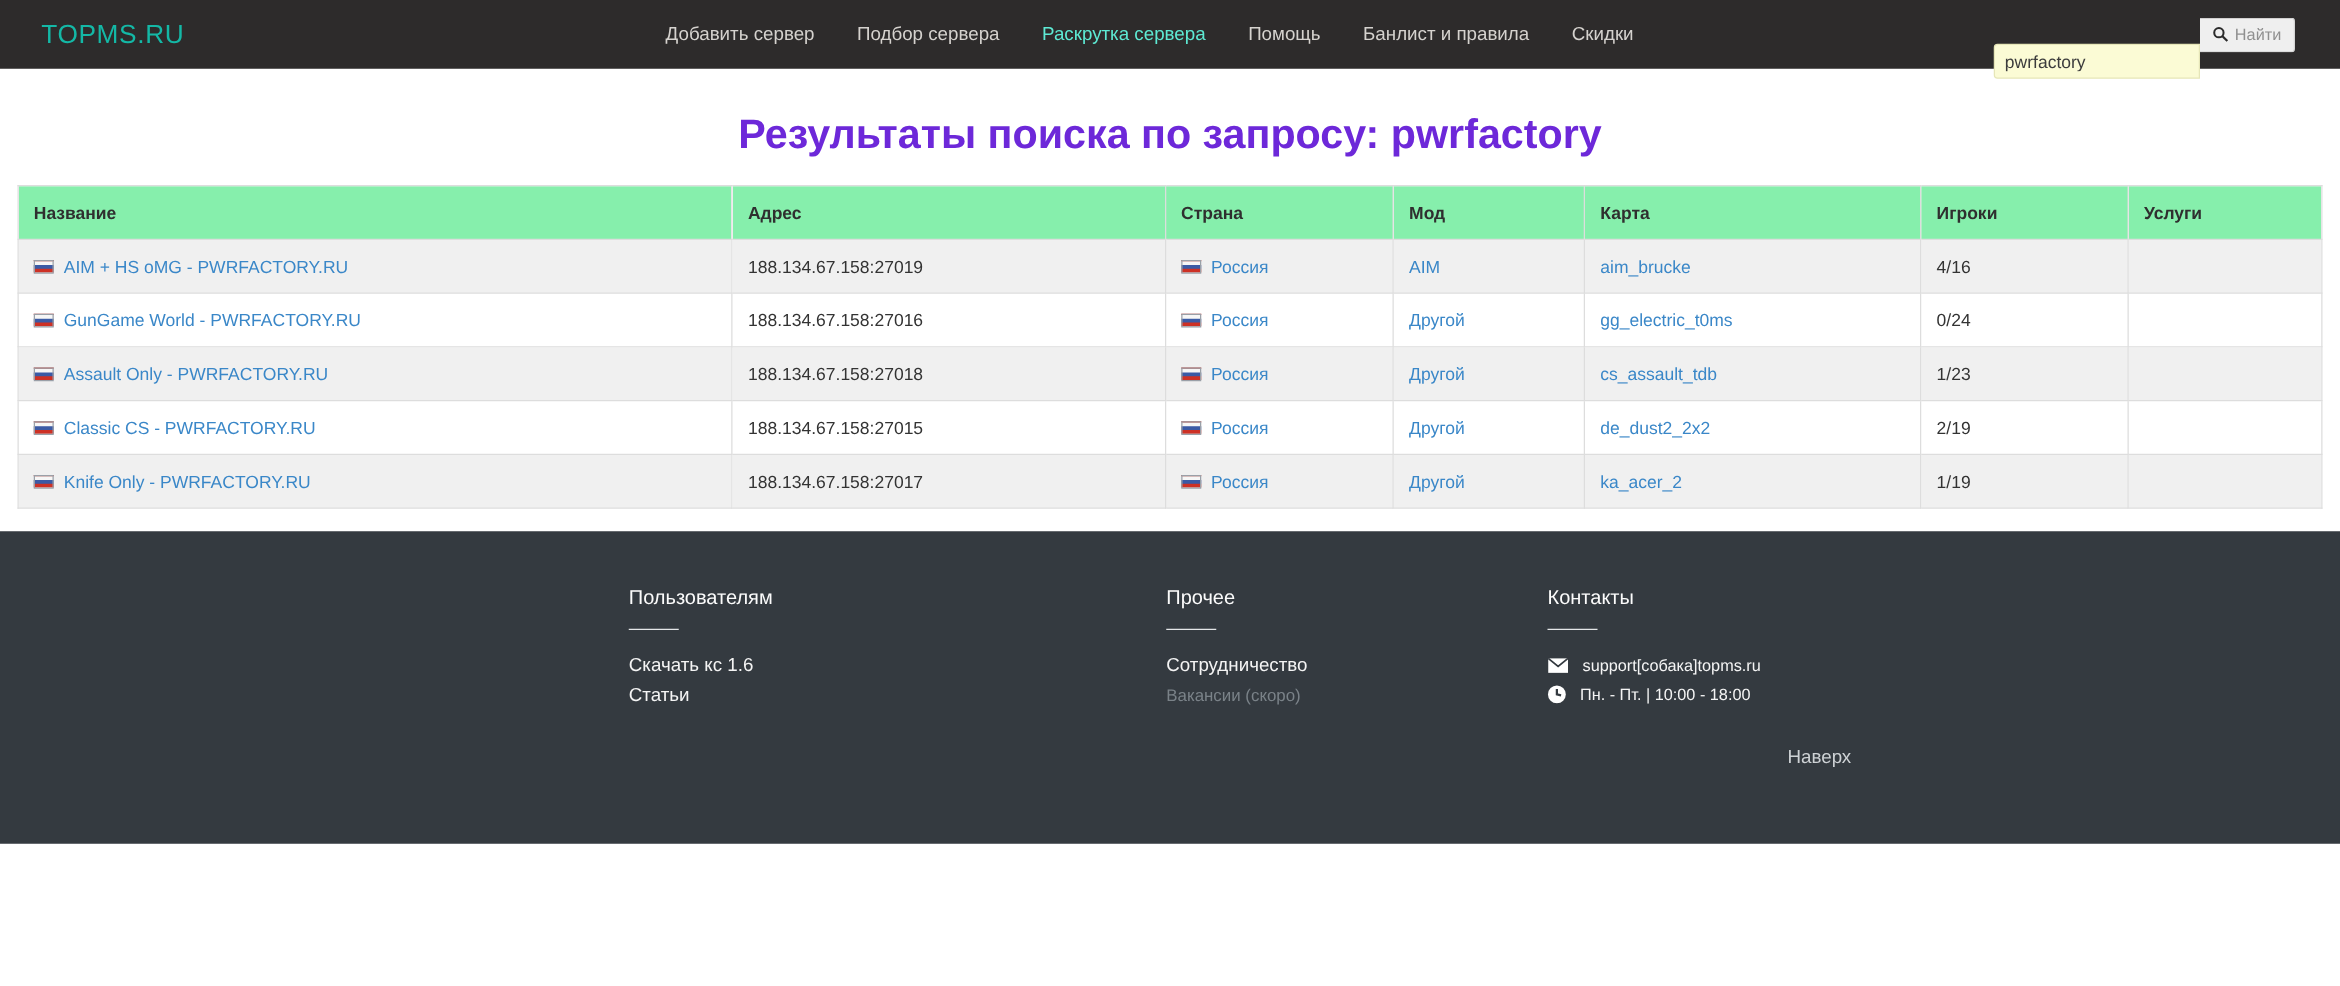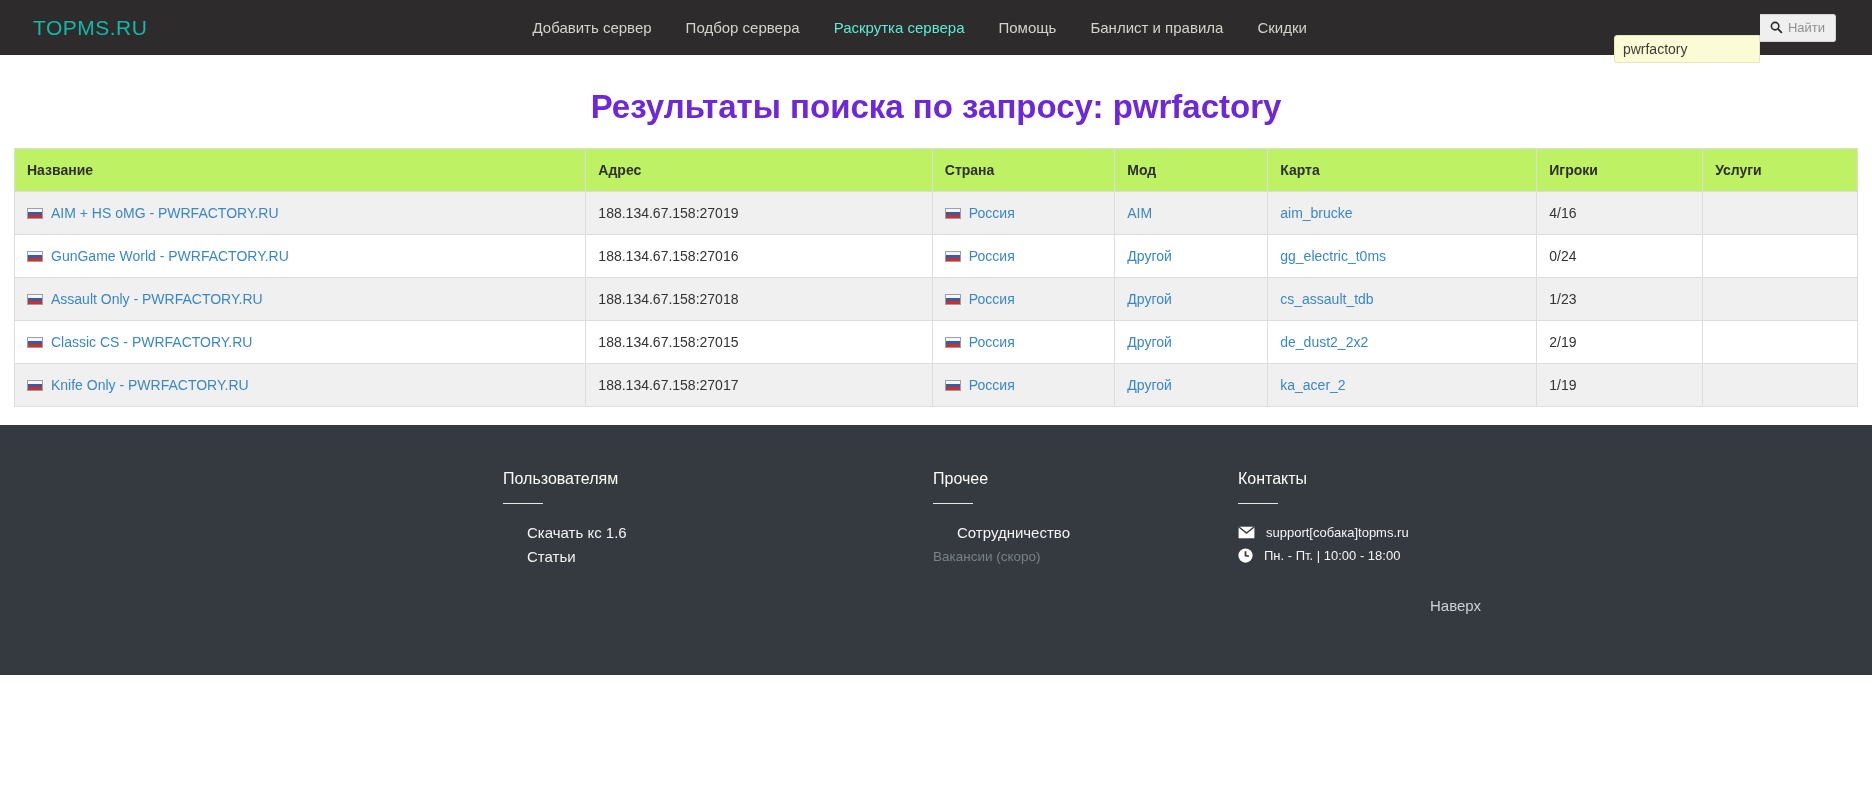--- a/index.html
+++ b/index.html
@@ -12,21 +12,21 @@
     height: 55px; background: #2d2b2b;
     display: flex; align-items: center;
     padding: 0 36px 0 33px;
   }
   .logo { color: #14b8a6; font-size: 21px; letter-spacing: 0.5px; font-weight: 400; }
   .nav-menu { display: flex; gap: 34px; margin-left: 385px; }
   .nav-menu a { color: #d5d2ce; font-size: 15px; }
   .nav-menu a.active { color: #5eead4; }
   .nav-search { margin-left: auto; display: flex; align-items: center; }
   .search-input {
-    width: 146px; height: 28px; border: 1px solid #e6e6b8; outline: none;
+    width: 165px; height: 28px; border: 1px solid #e6e6b8; outline: none;
     background: #fbfbd5; color: #3c3c3c; font-size: 14px;
     padding: 0 8px; border-radius: 3px 0 0 3px;
     font-family: "Liberation Sans", sans-serif;
     margin-top: 43px;
   }
   .search-btn {
     height: 28px; padding: 0 10px; border: 1px solid #d6d6d6; border-left: none;
     background: #efefef; border-radius: 0 3px 3px 0;
     display: flex; align-items: center; gap: 5px; cursor: pointer;
     color: #8f8f8f; font-size: 13px; font-family: "Liberation Sans", sans-serif;
@@ -42,21 +42,21 @@
   
   .table-wrap { margin: 0 14px; }
   table.results {
     width: 100%; border-collapse: collapse; table-layout: fixed;
     font-size: 14px; color: #333;
   }
   table.results th, table.results td {
     border: 1px solid #ddd; padding: 13px 12px; text-align: left;
     white-space: nowrap; overflow: hidden;
   }
-  table.results th { font-weight: 700; color: #2f2f2f; background: #bef264; }
+  table.results th { font-weight: 700; color: #2f2f2f; background: #86efac; }
   table.results tbody tr:nth-child(odd) { background: #f0f0f0; }
   table.results tbody tr:nth-child(even) { background: #ffffff; }
   table.results a { color: #3a87c8; }
   .flag {
     display: inline-block; width: 16px; height: 11px; margin-right: 8px;
     vertical-align: -1px;
     background: linear-gradient(to bottom, #f6f6f6 0%, #f6f6f6 33%, #3b5aa5 33%, #3b5aa5 66%, #cd3125 66%, #cd3125 100%);
     border: 1px solid #9aa0a8;
   }
 
@@ -64,21 +64,21 @@
   .footer {
     position: relative; height: 250px; background: #343a40; margin-top: 18px;
     color: #fff;
   }
   .f-col { position: absolute; top: 45px; }
   .f-col-1 { left: 503px; }
   .f-col-2 { left: 933px; }
   .f-col-3 { left: 1238px; }
   .f-title { font-size: 16px; font-weight: 400; color: #fbfbfb; margin-bottom: 15px; }
   .f-rule { width: 40px; border: 0; border-top: 1px solid #e4e6e8; margin: 0 0 17px 0; }
-  .f-links a { display: block; color: #f4f4f4; font-size: 15px; line-height: 24px; margin-left: 24px; }
+  .f-links a { display: block; color: #f4f4f4; font-size: 15px; line-height: 24px; }
   .f-muted { color: #7a8288; font-size: 13.5px; line-height: 24px; }
   .f-contact-row { display: flex; align-items: center; gap: 11px; font-size: 13px; line-height: 23px; color: #f4f4f4; }
   .f-contact-row svg { flex: 0 0 auto; display: block; }
   .back-top { position: absolute; left: 1430px; top: 172px; color: #ced2d5; font-size: 15px; }
 </style>
 </head>
 <body>
 
 <div class="navbar">
   <div class="logo">TOPMS.RU</div>

